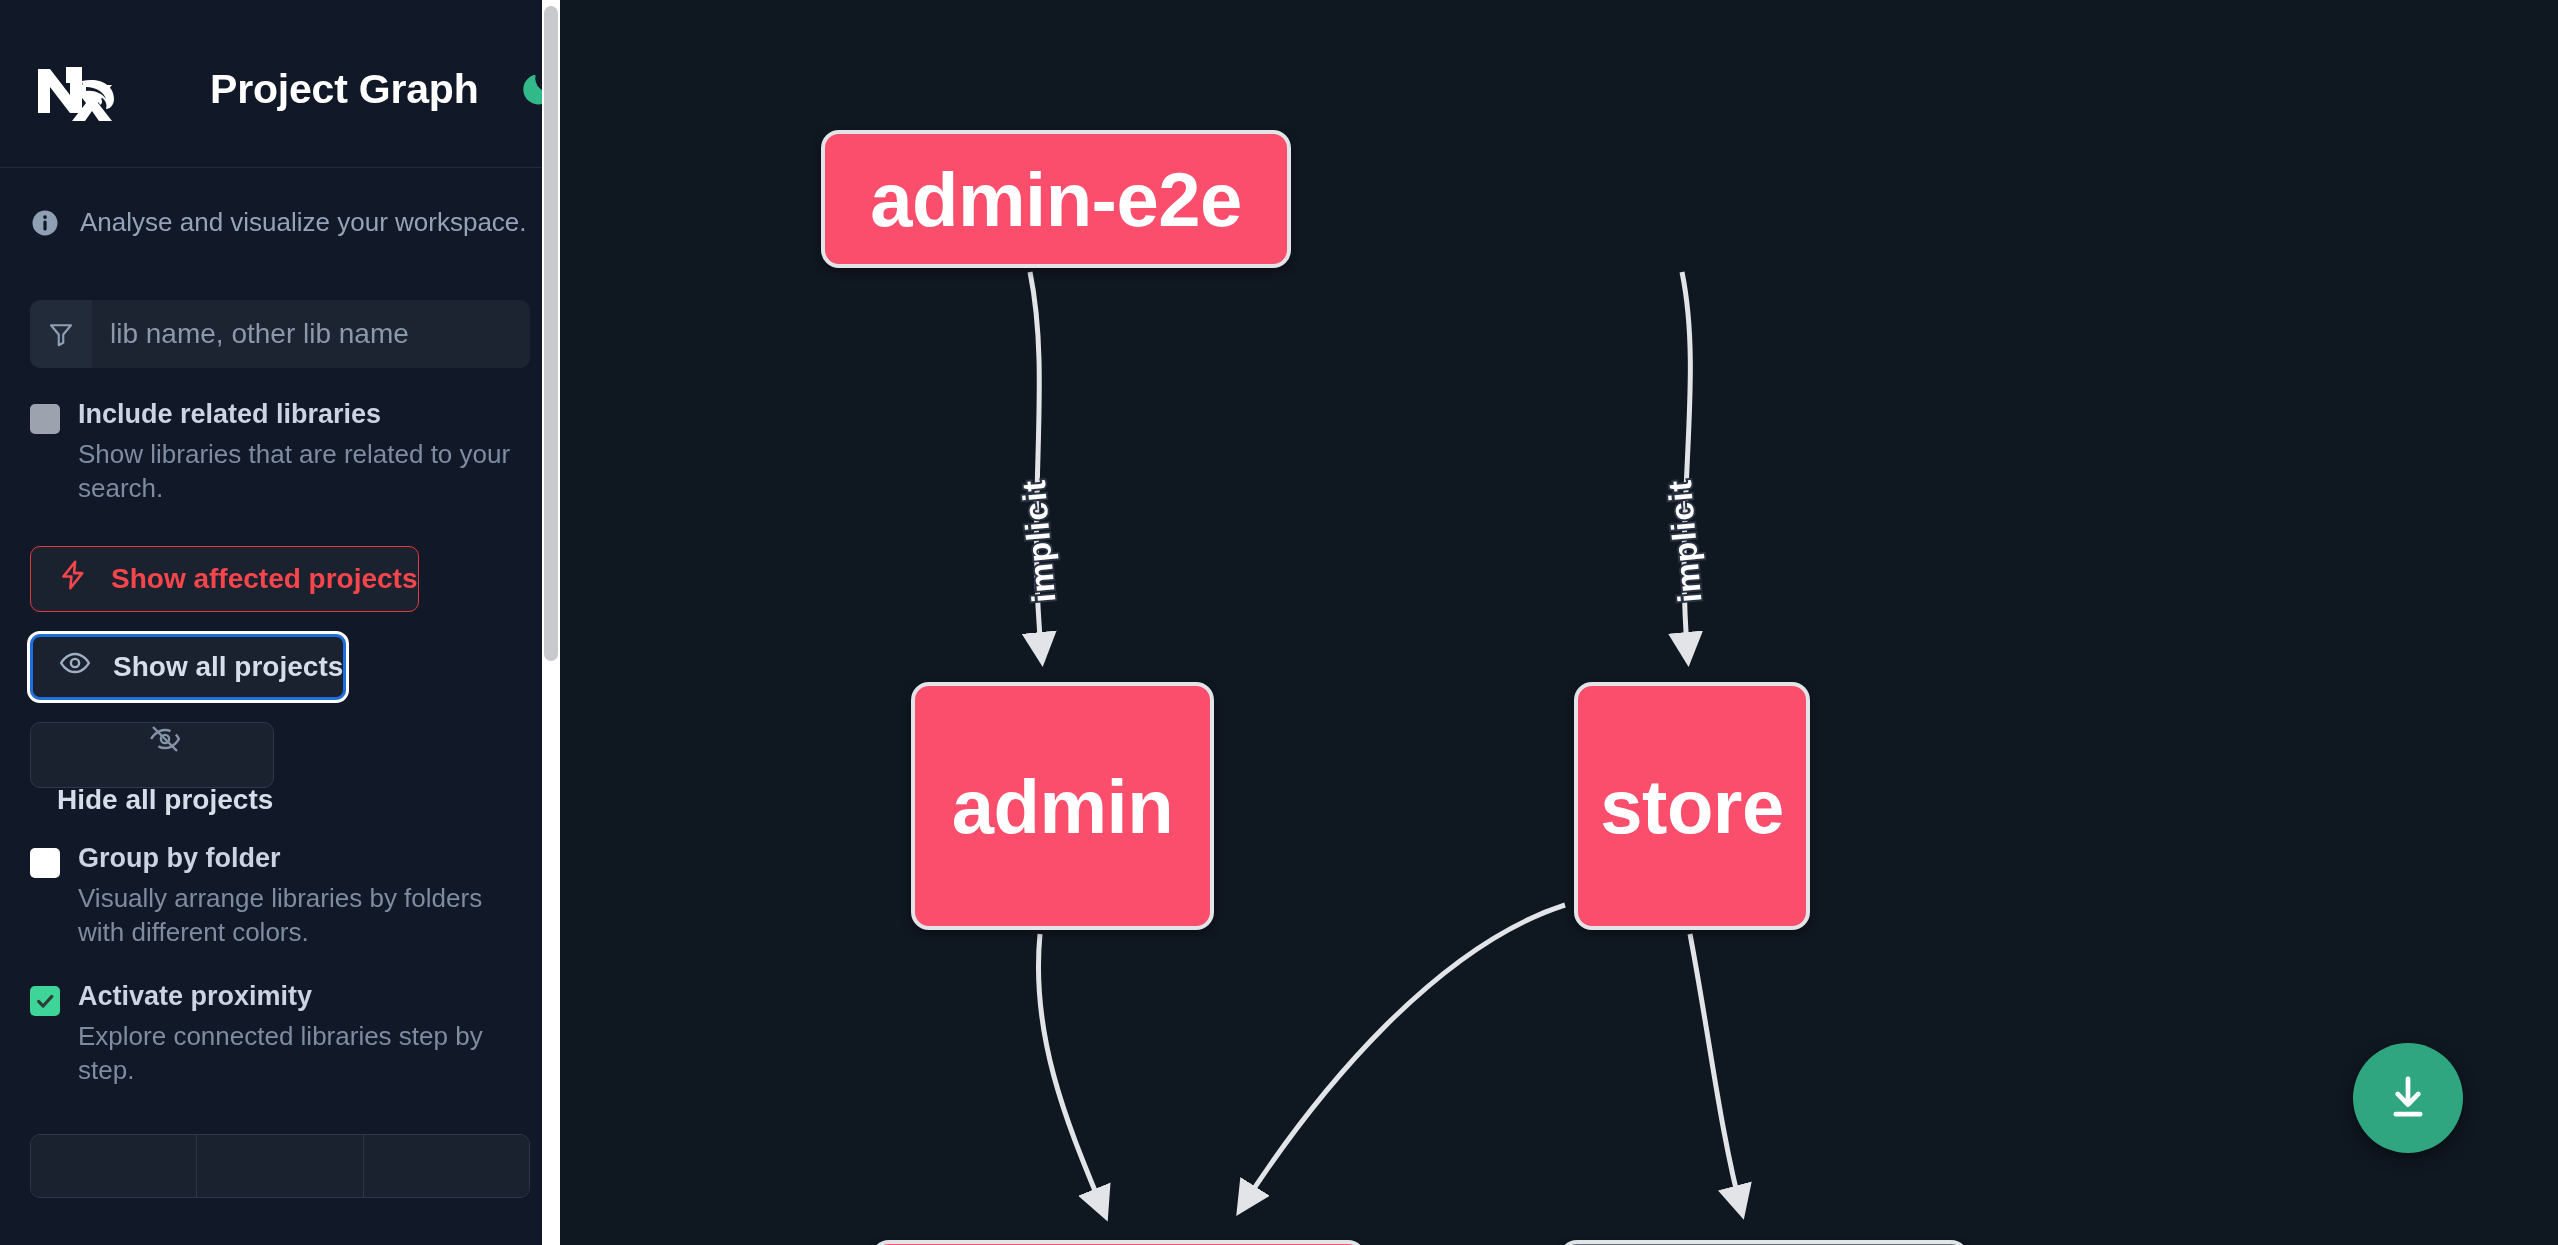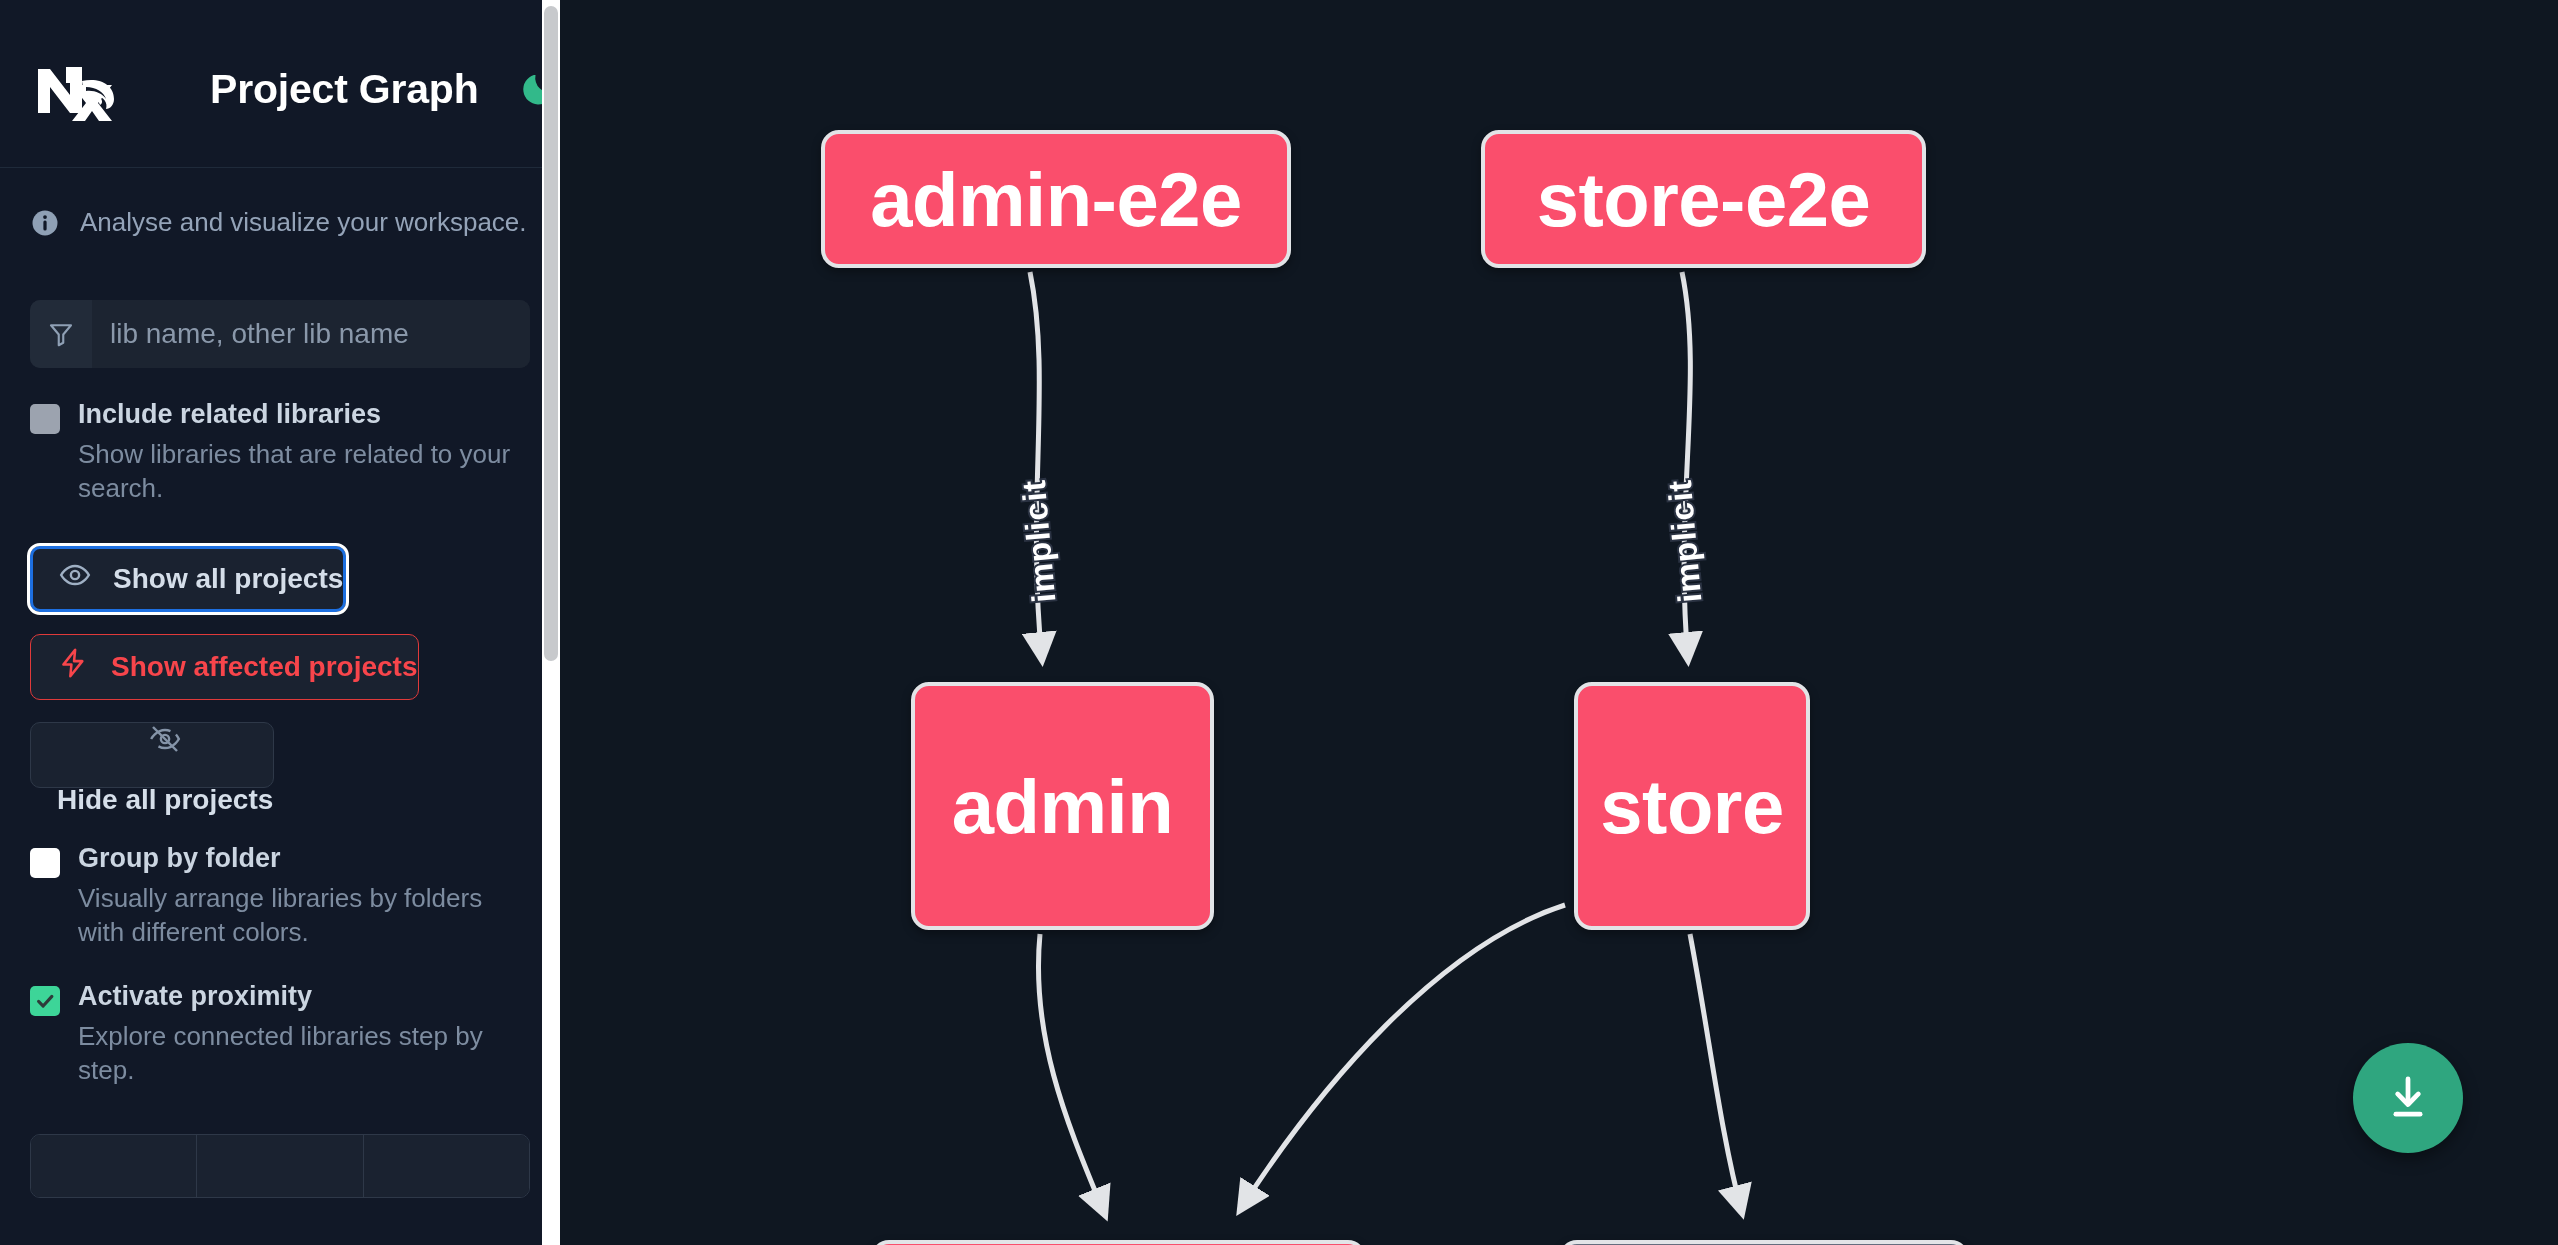--- a/index.html
+++ b/index.html
@@ -226,37 +226,37 @@
     <div class="check-row">
       <span class="cbox gray"></span>
       <span>
         <span class="check-label">Include related libraries</span>
         <div class="check-desc">Show libraries that are related to your search.</div>
       </span>
     </div>
 
     <div style="height:40px"></div>
 
+    <button class="btn danger">
+      <span>
+        <svg viewBox="0 0 24 24" width="32" height="32" fill="none" stroke="#F7454B" stroke-width="1.9" stroke-linejoin="round">
+          <path d="M13.6 2 4.8 13.2h6L10 22l9-11.4h-6.2Z"></path>
+        </svg>
+      </span>
+      <span>Show affected projects</span>
+    </button>
+
     <button class="btn focused">
       <span>
         <svg viewBox="0 0 24 24" width="32" height="32" fill="none" stroke="#9FB0C4" stroke-width="1.8">
           <path d="M1.6 12S5.4 5.2 12 5.2 22.4 12 22.4 12 18.6 18.8 12 18.8 1.6 12 1.6 12Z"></path>
           <circle cx="12" cy="12" r="3.1"></circle>
         </svg>
       </span>
       <span>Show all projects</span>
-    </button>
-
-    <button class="btn danger">
-      <span>
-        <svg viewBox="0 0 24 24" width="32" height="32" fill="none" stroke="#F7454B" stroke-width="1.9" stroke-linejoin="round">
-          <path d="M13.6 2 4.8 13.2h6L10 22l9-11.4h-6.2Z"></path>
-        </svg>
-      </span>
-      <span>Show affected projects</span>
     </button>
 
     <button class="btn muted">
       <span>
         <svg viewBox="0 0 24 24" width="32" height="32" fill="none" stroke="#8594A8" stroke-width="1.8">
           <path d="M1.6 12S5.4 5.2 12 5.2c1.5 0 2.9.35 4.1.9M20.2 8.6c1.4 1.6 2.2 3.4 2.2 3.4S18.6 18.8 12 18.8c-1.9 0-3.5-.55-4.9-1.3"></path>
           <circle cx="12" cy="12" r="3.1"></circle>
           <path d="M3 3 21 21"></path>
         </svg>
       </span>
@@ -312,23 +312,20 @@
       <g font-family="Liberation Sans, sans-serif" font-size="33" font-weight="700" fill="#FFFFFF" stroke="#2A3242" stroke-width="4" paint-order="stroke" letter-spacing="1">
         <text transform="translate(490,540) rotate(-95)" text-anchor="middle">implicit</text>
         <text transform="translate(1136,540) rotate(-95)" text-anchor="middle">implicit</text>
       </g>
     </svg>
 
     <div class="gnode" style="left:245px;top:130px;width:470px;height:138px;background:#FA4E6C;font-size:76px;">
       <span>admin-e2e</span>
     </div>
 
-    <div class="gnode" style="left:905px;top:130px;width:445px;height:138px;background:#FA4E6C;font-size:76px;">
-      <span>store-e2e</span>
-    </div>
 
     <div class="gnode" style="left:335px;top:682px;width:303px;height:248px;background:#FA4E6C;font-size:76px;">
       <span>admin</span>
     </div>
 
     <div class="gnode" style="left:998px;top:682px;width:236px;height:248px;background:#FA4E6C;font-size:76px;">
       <span>store</span>
     </div>
 
     <div class="gnode" style="left:295px;top:1240px;width:495px;height:248px;background:#FA4E6C;font-size:76px;">

